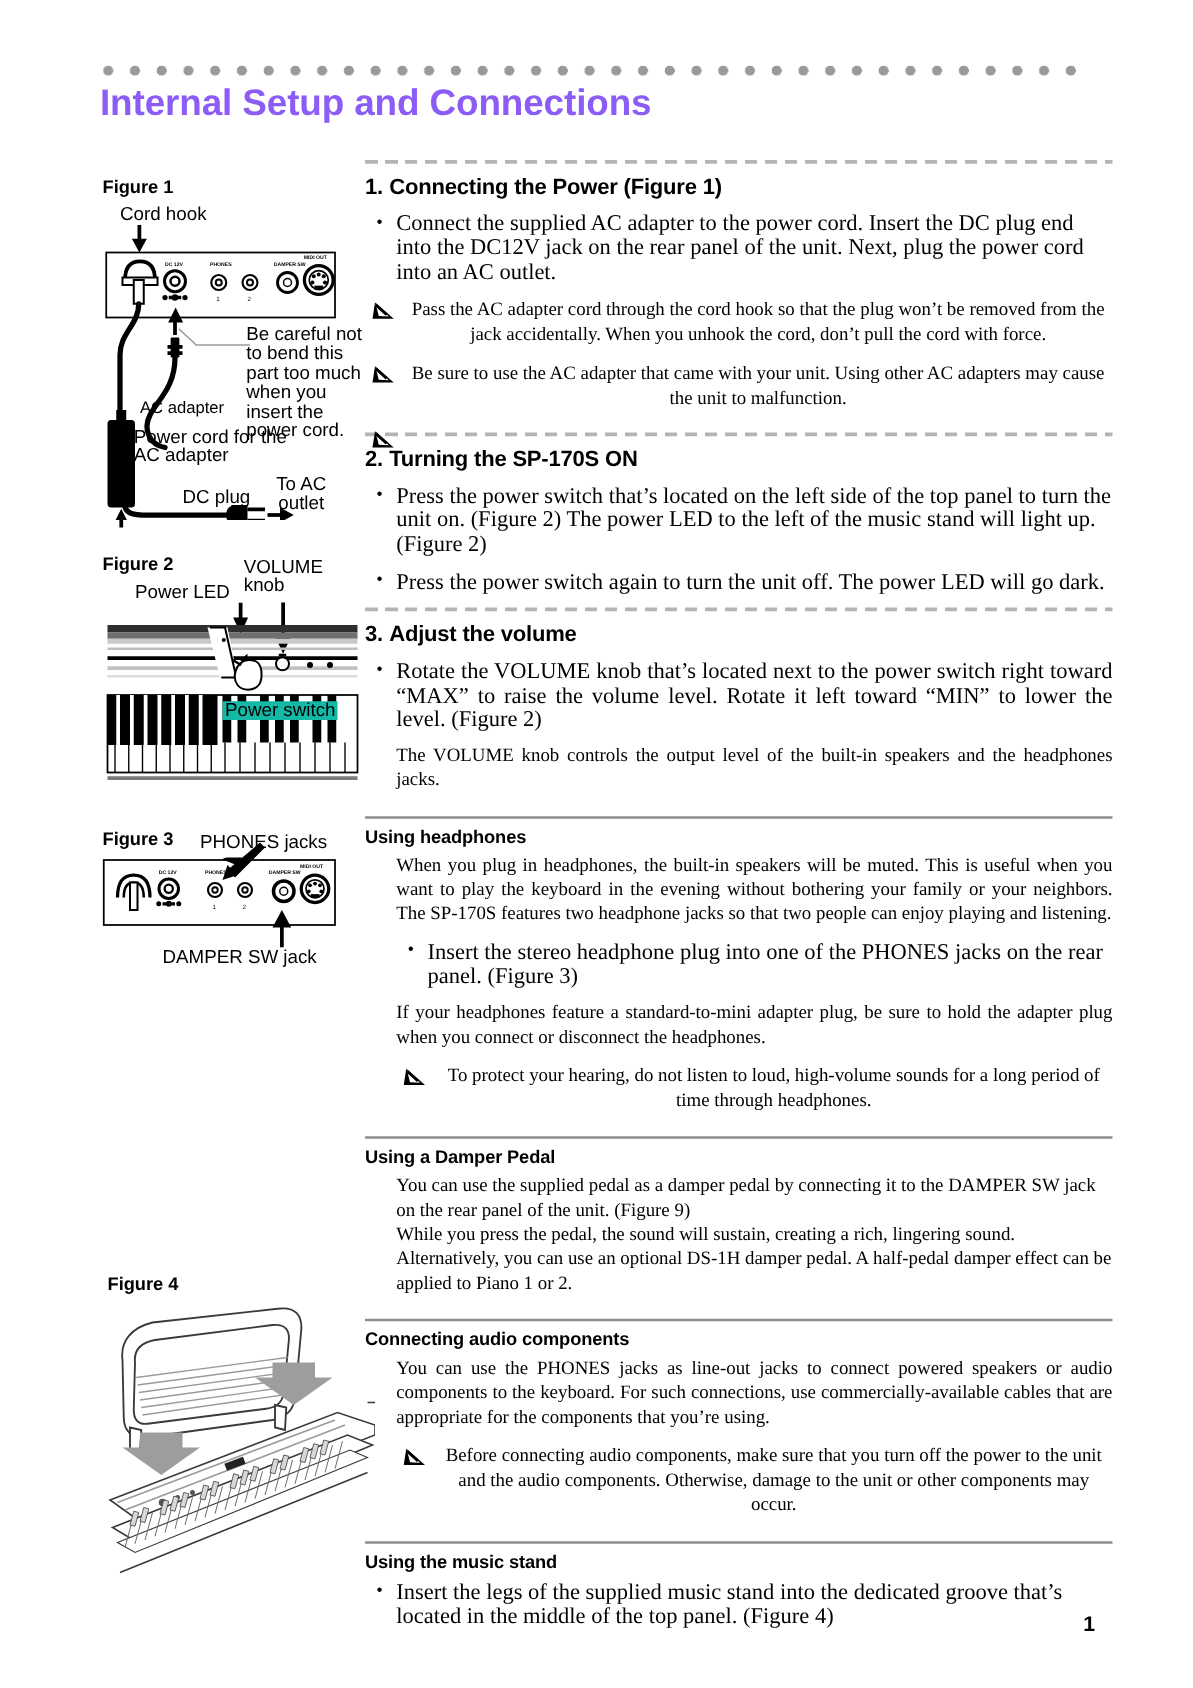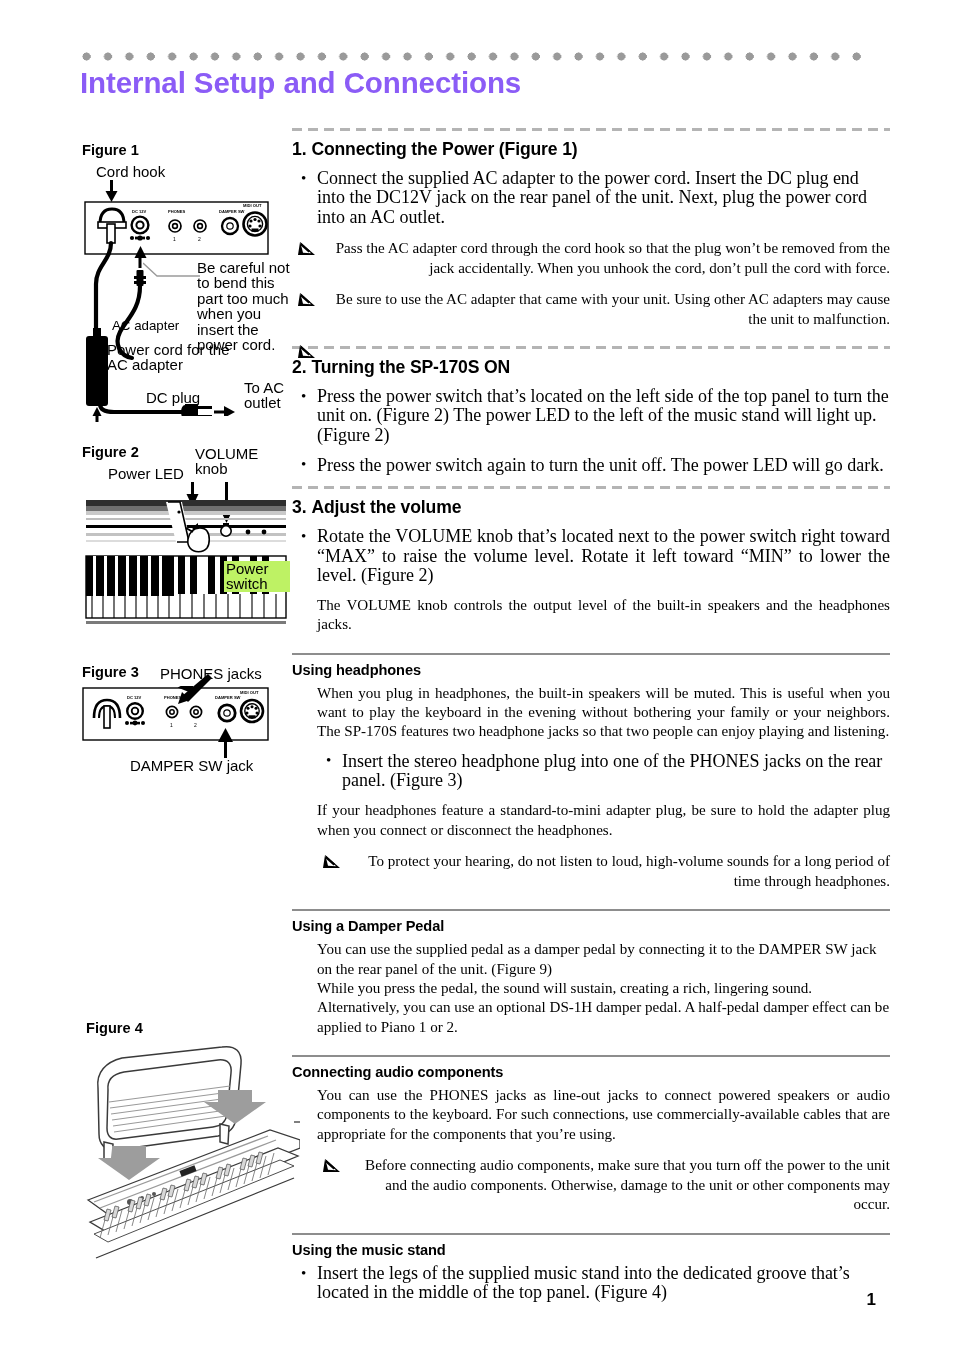--- a/index.html
+++ b/index.html
@@ -55,21 +55,21 @@
   .bullet.just{text-align:justify;}
   .bullet:before{
     content:"\2022";position:absolute;left:9px;top:-0.5px;font-size:15.1px;
   }
   .indent{padding-left:25px;}
   .indent .para{margin-bottom:10px;}
 
   
   .note{
     position:relative;padding-left:31px;font-size:15.1px;line-height:19.8px;
-    margin:12px 0 11px 0;text-align:right;
+    margin:12px 0 11px 0;text-align:center;
   }
   .note .ico{
     position:absolute;left:5px;top:1px;width:21px;height:17px;
   }
 
   
   .figcap{
     font-family:"Liberation Sans",sans-serif;font-weight:bold;font-size:14.6px;
   }
   .figlbl{
@@ -192,21 +192,21 @@
       <rect x="118" y="36" width="14" height="3"></rect>
       <rect x="118" y="45" width="14" height="3"></rect>
       <ellipse cx="105" cy="42" rx="4" ry="7"></ellipse>
     </g>
     <g fill="#000">
       <rect x="134" y="40.5" width="12" height="3"></rect>
       <path d="M144 36 L144 48 L155 42 Z"></path>
     </g>
   </svg>
 
-  <div class="figlbl" style="position:absolute;left:164px;top:248px;width:64px;">To AC outlet</div>
+  <div class="figlbl" style="position:absolute;left:129px;top:248px;width:64px;text-align:center;">To AC outlet</div>
 
   <div class="fig" style="position:absolute;left:0px;top:312px;width:210px;height:190px;">
     <div class="figcap fig-abs" style="left:2px;top:0px;">Figure 2</div>
     <div class="figlbl fig-abs" style="left:28px;top:22px;">Power LED</div>
     <div class="figlbl fig-abs" style="left:115px;top:2px;width:62px;">VOLUME knob</div>
 
     <svg class="fig-abs" style="left:0px;top:38px;" width="210" height="152" viewBox="0 0 210 152">
 
       <g fill="#000">
         <rect x="111" y="0" width="3" height="14"></rect>
@@ -283,21 +283,21 @@
           <line x1="136" y1="112" x2="136" y2="136"></line>
         <line x1="148" y1="112" x2="148" y2="136"></line>
           <line x1="160" y1="112" x2="160" y2="136"></line>
         <line x1="172" y1="112" x2="172" y2="136"></line>
           <line x1="184" y1="112" x2="184" y2="136"></line>
         <line x1="196" y1="112" x2="196" y2="136"></line>
       </g>
       <rect x="6" y="139" width="200" height="3" fill="#7a7a7a"></rect>
     </svg>
 
-    <div class="figlbl fig-abs" style="left:98px;top:117px;background:#bef264;padding:0 2px;margin-left:46px;">Power switch</div>
+    <div class="figlbl fig-abs" style="left:98px;top:117px;background:#14b8a6;padding:0 2px;">Power switch</div>
   </div>
 
   <div class="fig" style="position:absolute;left:0px;top:530px;width:210px;height:115px;">
     <div class="figcap fig-abs" style="left:2px;top:2px;">Figure 3</div>
     <div class="figlbl fig-abs" style="left:80px;top:4px;">PHONES jacks</div>
 
     <svg class="fig-abs" style="left:0px;top:24px;" width="210" height="62" viewBox="0 0 210 62">
       <rect x="3" y="2" width="185" height="52" fill="#fff" stroke="#000" stroke-width="1.4"></rect>
 
       <g stroke="#000" fill="#fff">

